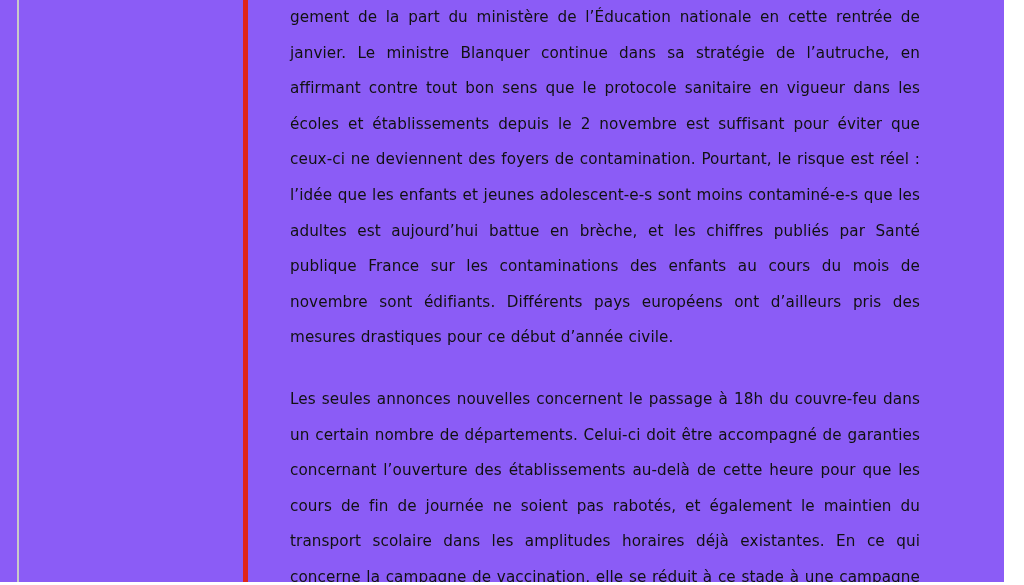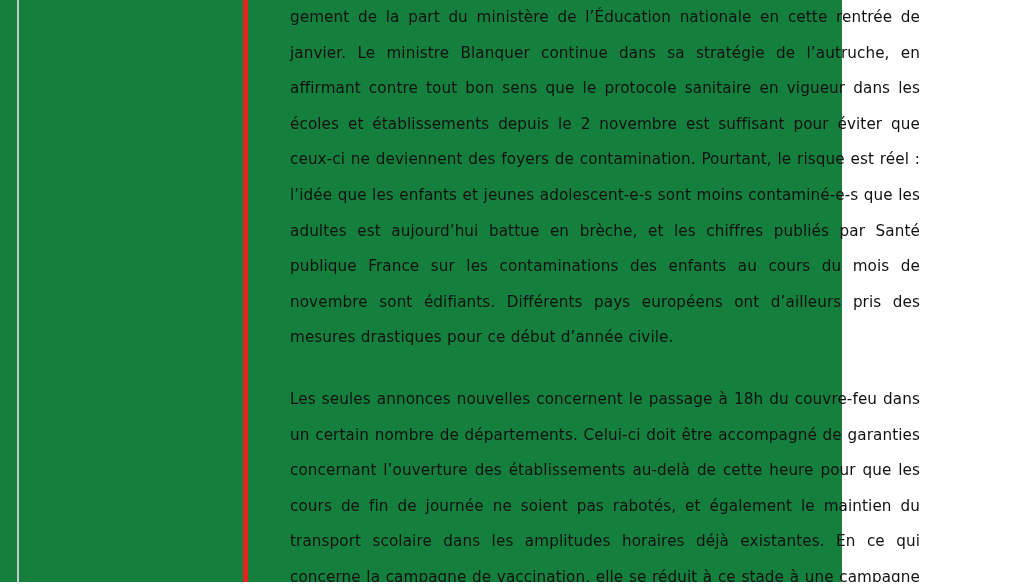--- a/index.html
+++ b/index.html
@@ -8,23 +8,23 @@
     background: #ffffff;
   }
   body {
     width: 1024px;
     height: 585px;
     overflow: hidden;
     font-family: "DejaVu Sans", sans-serif;
   }
   .page {
     position: relative;
-    width: 842px;
+    width: 1004px;
     height: 585px;
-    background: #15803d;
+    background: #8b5cf6;
     box-sizing: border-box;
   }
   
   .left-edge-rule {
     position: absolute;
     left: 17px;
     top: 0;
     width: 2px;
     height: 585px;
     background: #c9c9c9;

